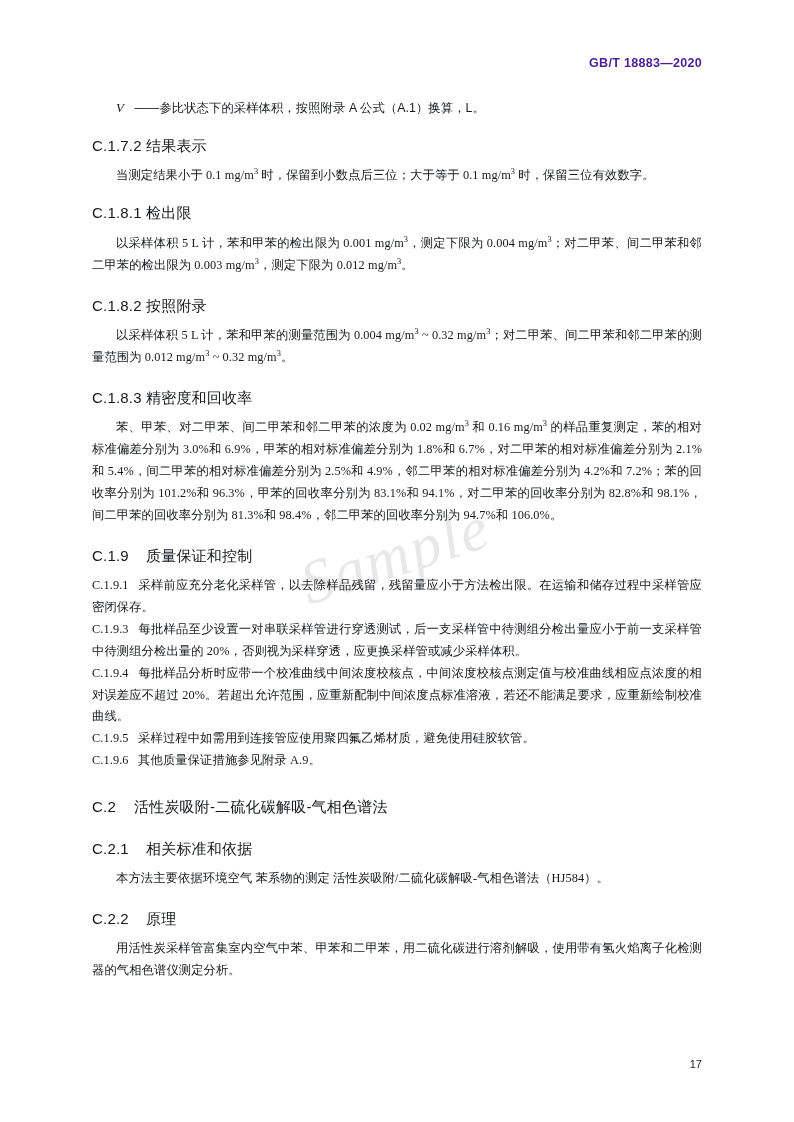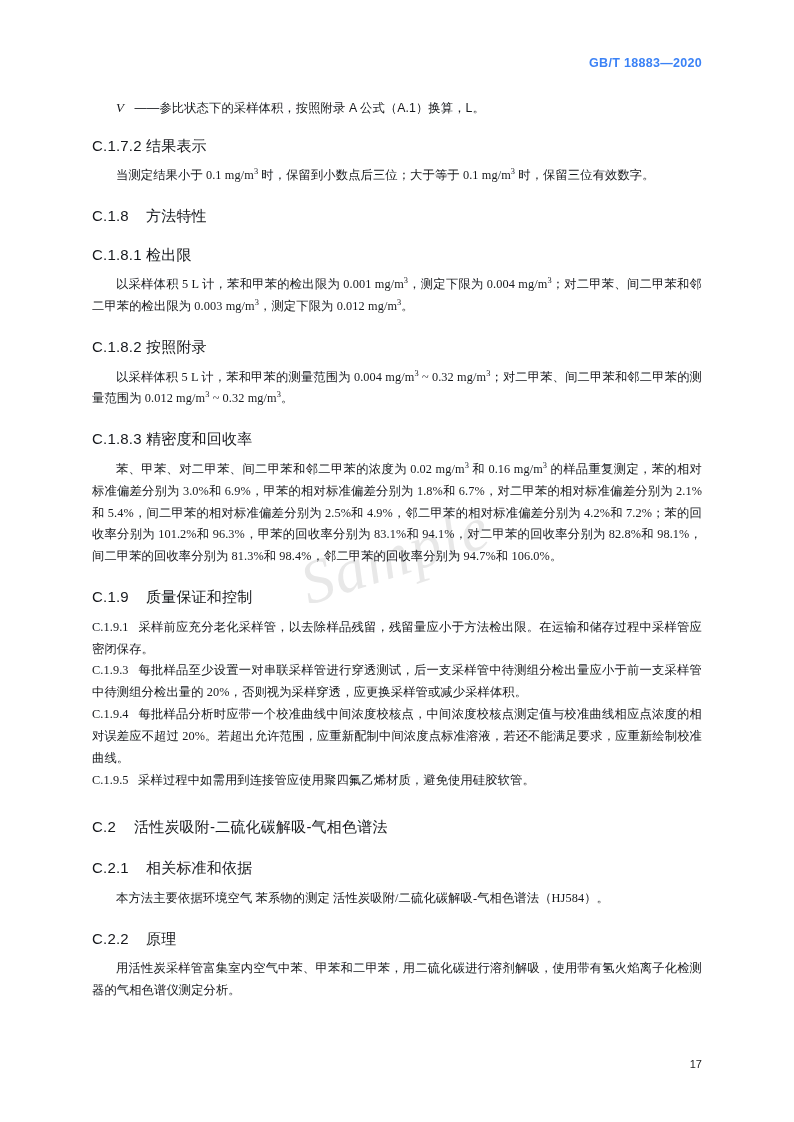--- a/index.html
+++ b/index.html
@@ -22,21 +22,21 @@
     position: absolute;
     left: 92px;
     top: 56px;
     width: 610px;
   }
   .header {
     text-align: right;
     font-size: 12.5px;
     font-weight: bold;
     letter-spacing: 0.3px;
-    color: #3b82f6;
+    color: #4c1d95;
     margin-bottom: 26px;
   }
   .para {
     font-size: 12.3px;
     line-height: 1.78;
     text-align: justify;
     margin: 0 0 2px 0;
     letter-spacing: 0.1px;
   }
   .indent {
@@ -110,23 +110,20 @@
     </p>
 
     <div class="heading">
       <span class="num">C.1.7.2</span><span>结果表示</span>
     </div>
 
     <p class="para indent">
       当测定结果小于 0.1 mg/m<sup>3</sup> 时，保留到小数点后三位；大于等于 0.1 mg/m<sup>3</sup> 时，保留三位有效数字。
     </p>
 
-    <div class="heading gap-top">
-      <span class="num">C.1.8</span><span>方法特性</span>
-    </div>
 
     <div class="heading">
       <span class="num">C.1.8.1</span><span>检出限</span>
     </div>
 
     <p class="para indent">
       以采样体积 5 L 计，苯和甲苯的检出限为 0.001 mg/m<sup>3</sup>，测定下限为 0.004 mg/m<sup>3</sup>；对二甲苯、间二甲苯和邻二甲苯的检出限为 0.003 mg/m<sup>3</sup>，测定下限为 0.012 mg/m<sup>3</sup>。
     </p>
 
     <div class="heading gap-top">
@@ -155,20 +152,23 @@
       </p>
       <p class="para">
         <span>C.1.9.3</span>&nbsp;&nbsp;&nbsp;<span>每批样品至少设置一对串联采样管进行穿透测试，后一支采样管中待测组分检出量应小于前一支采样管中待测组分检出量的 20%，否则视为采样穿透，应更换采样管或减少采样体积。</span>
       </p>
       <p class="para">
         <span>C.1.9.4</span>&nbsp;&nbsp;&nbsp;<span>每批样品分析时应带一个校准曲线中间浓度校核点，中间浓度校核点测定值与校准曲线相应点浓度的相对误差应不超过 20%。若超出允许范围，应重新配制中间浓度点标准溶液，若还不能满足要求，应重新绘制校准曲线。</span>
       </p>
       <p class="para">
         <span>C.1.9.5</span>&nbsp;&nbsp;&nbsp;<span>采样过程中如需用到连接管应使用聚四氟乙烯材质，避免使用硅胶软管。</span>
       </p>
+      <p class="para">
+        <span>C.1.9.6</span>&nbsp;&nbsp;&nbsp;<span>其他质量保证措施参见附录 A.9。</span>
+      </p>
     </div>
 
     <div class="heading gap-top-lg big">
       <span class="num">C.2</span><span>活性炭吸附-二硫化碳解吸-气相色谱法</span>
     </div>
 
     <div class="heading gap-top">
       <span class="num">C.2.1</span><span>相关标准和依据</span>
     </div>
 

